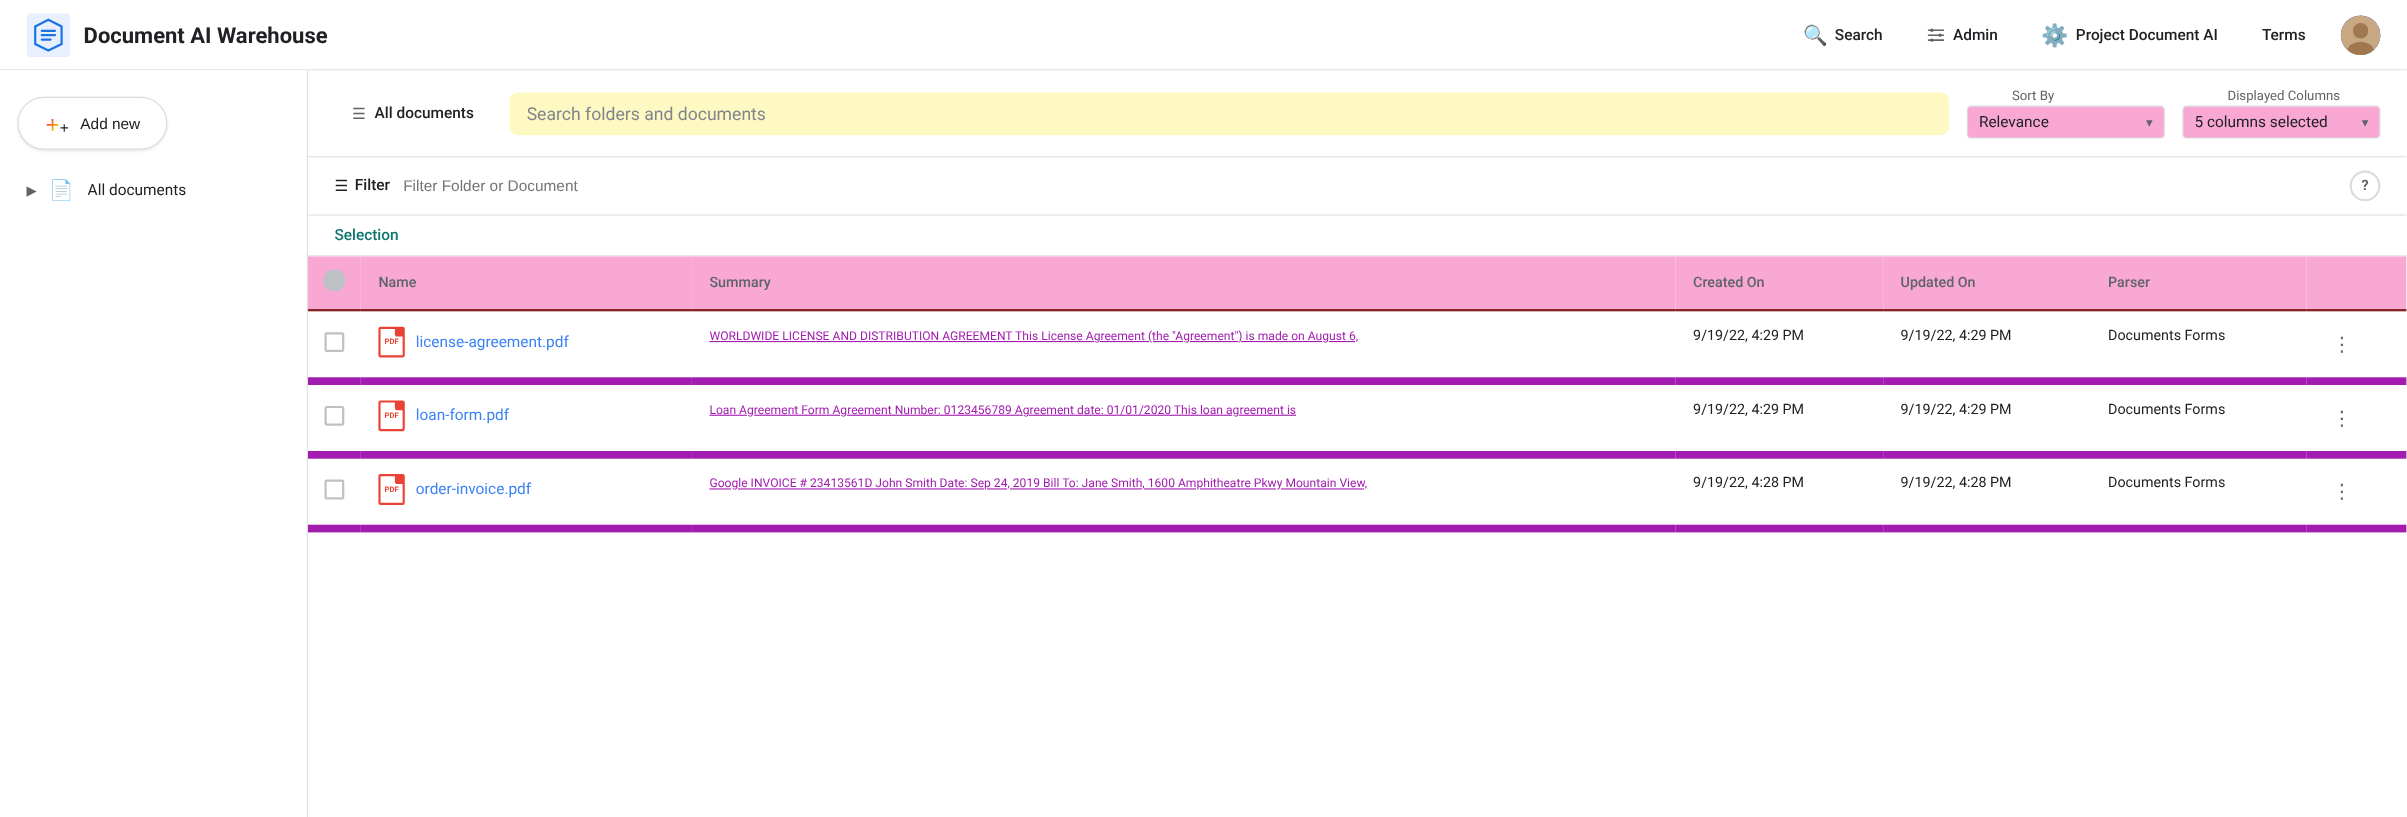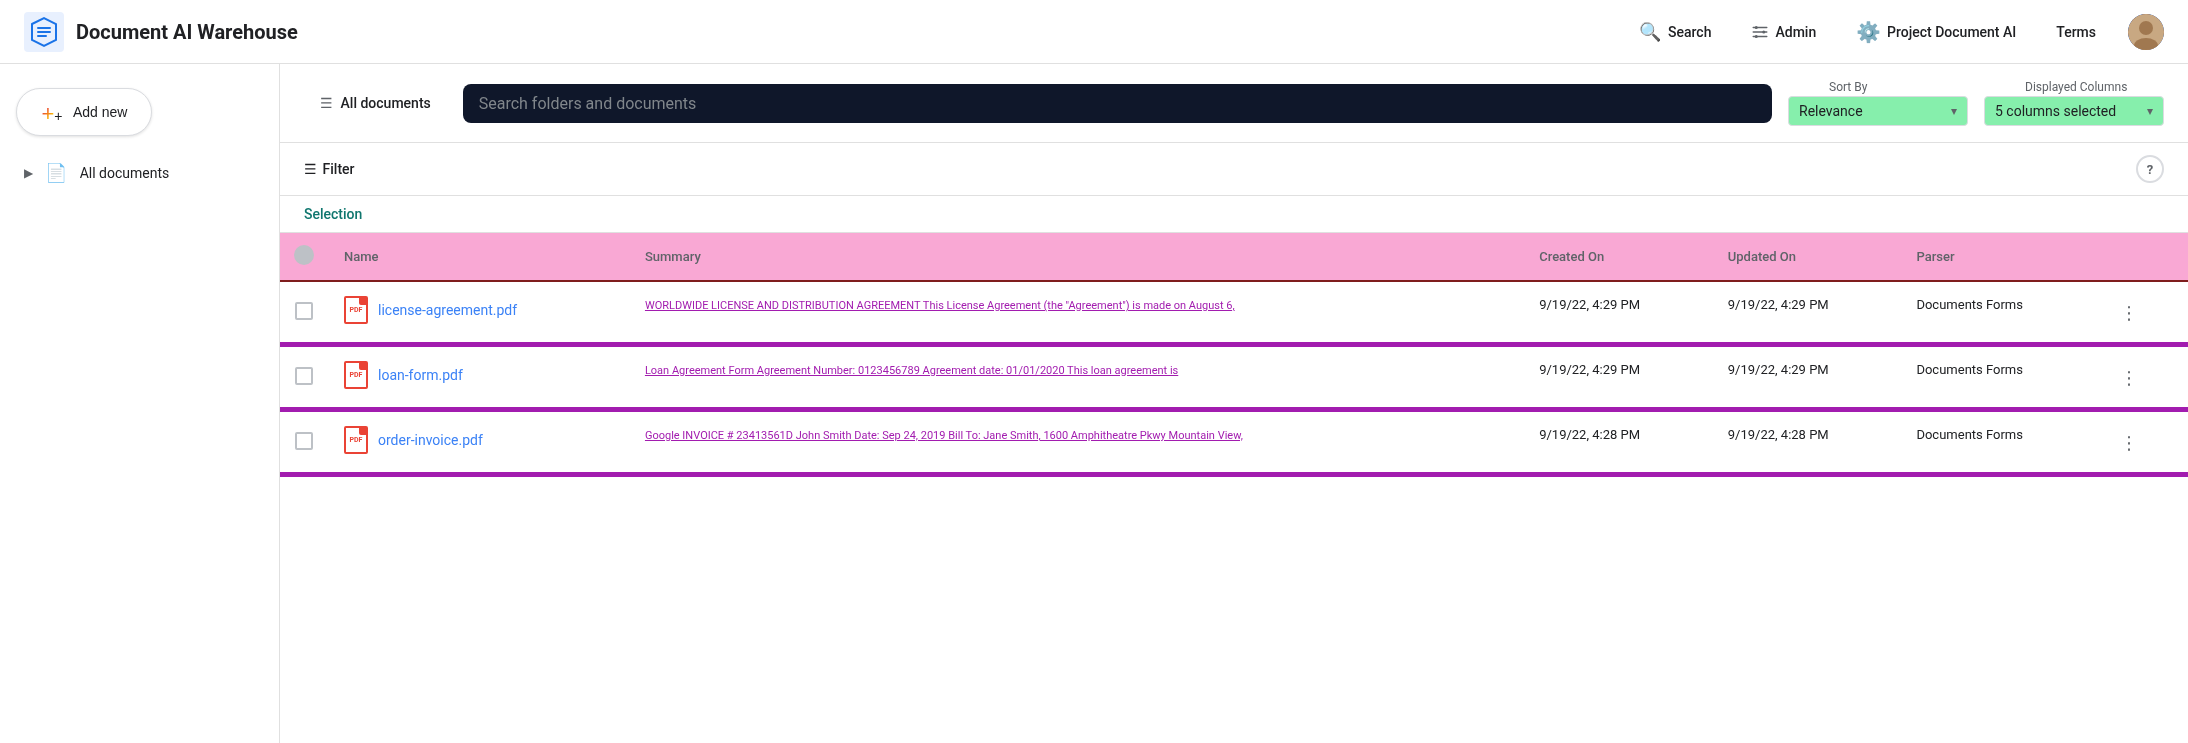--- a/index.html
+++ b/index.html
@@ -150,21 +150,21 @@
       font-size: 14px;
       font-weight: 500;
       color: #202124;
       white-space: nowrap;
     }
     .hamburger-icon { color: #5f6368; }
     .search-bar {
       flex: 1;
       display: flex;
       align-items: center;
-      background: #0f172a;
+      background: #fef9c3;
       border-radius: 8px;
       padding: 10px 16px;
       cursor: text;
     }
     .search-bar-text {
       color: #80868b;
       font-size: 16px;
     }
     .sort-dropdown, .columns-dropdown {
       display: flex;
@@ -181,21 +181,21 @@
     .dropdown-select {
       display: flex;
       align-items: center;
       justify-content: space-between;
       padding: 6px 10px;
       border: 1px solid #dadce0;
       border-radius: 4px;
       cursor: pointer;
       font-size: 14px;
       color: #202124;
-      background: #86efac;
+      background: #f9a8d4;
       gap: 8px;
     }
     .dropdown-arrow { color: #5f6368; font-size: 12px; }
 
     
     .filter-bar {
       display: flex;
       align-items: center;
       padding: 12px 24px;
       border-bottom: 1px solid #e0e0e0;
@@ -273,21 +273,21 @@
       padding: 12px 8px;
     }
     .checkbox-circle {
       width: 20px;
       height: 20px;
       border-radius: 50%;
       background: #bdc1c6;
       display: inline-block;
     }
     tbody tr {
-      border-bottom: 5px solid #a21caf;
+      border-bottom: 7px solid #a21caf;
     }
     tbody td {
       padding: 14px 16px;
       font-size: 14px;
       color: #202124;
       vertical-align: top;
     }
     .td-checkbox {
       text-align: center;
       padding: 14px 8px;
@@ -456,20 +456,21 @@
           <span class="dropdown-arrow">▾</span>
         </div>
       </div>
     </div>
 
     <div class="filter-bar">
       <div class="filter-icon-label">
         <span>☰</span>
         <span>Filter</span>
       </div>
+      <input type="text" class="filter-input" placeholder="Filter Folder or Document" style="">
       <div class="help-icon">
         <span>?</span>
       </div>
     </div>
 
     <div class="selection-bar">
       <a class="selection-link" href="#">Selection</a>
     </div>
 
     <div class="table-container">

